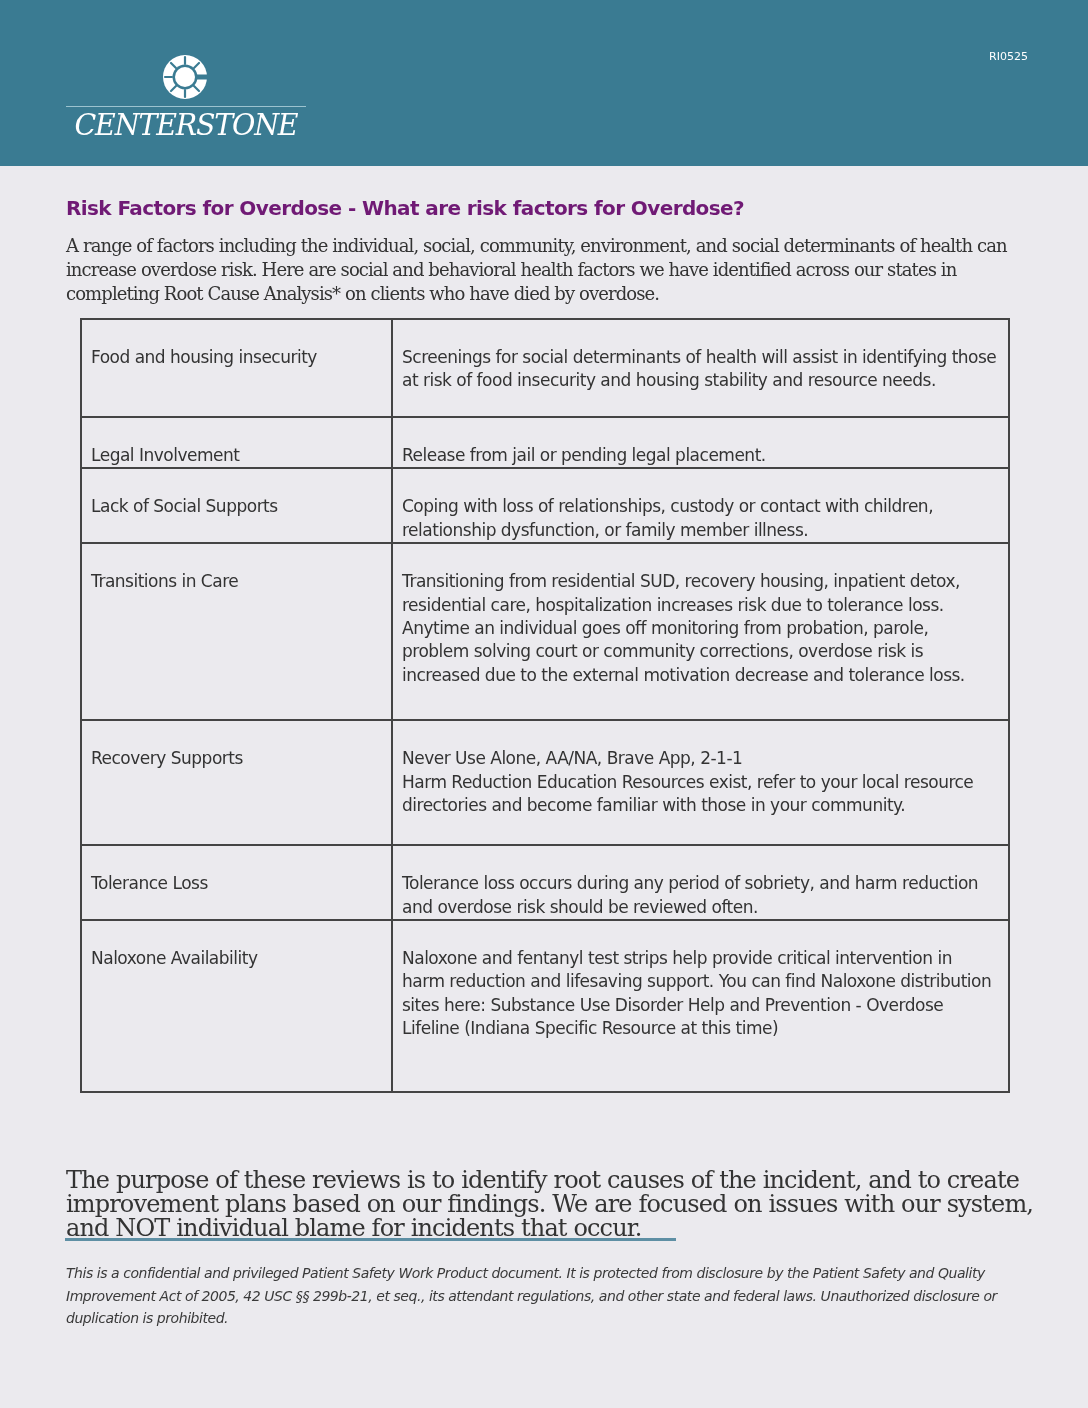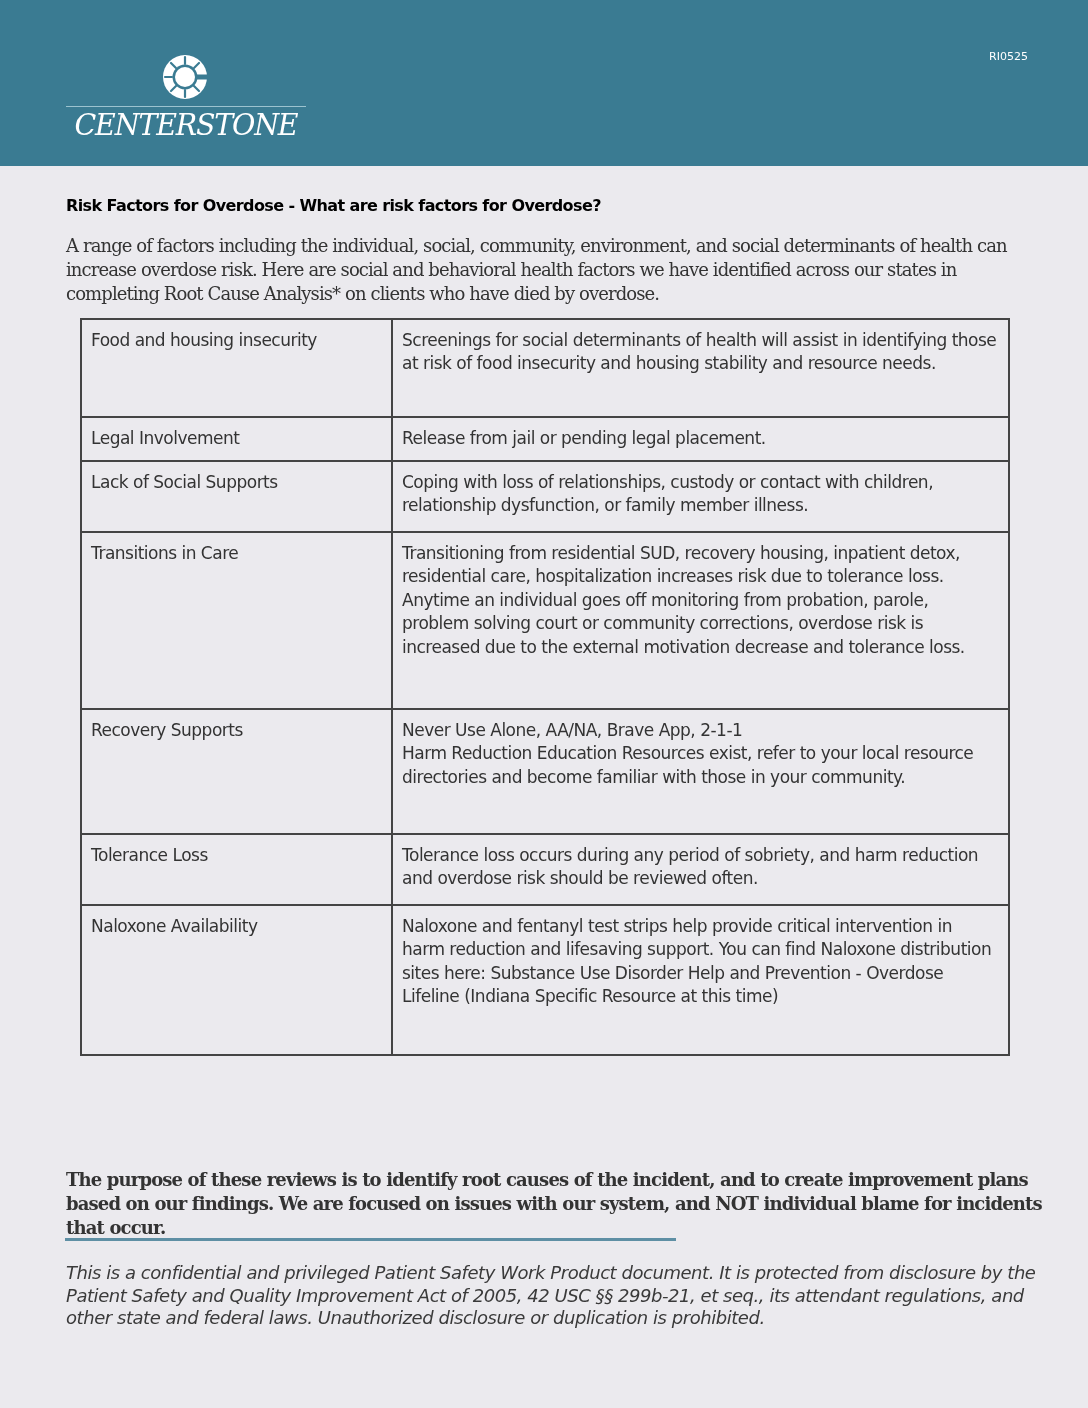--- a/index.html
+++ b/index.html
@@ -33,54 +33,54 @@
       position: absolute; right: 60px; top: 50px;
       font-size: 11px; color: #ffffff;
     }
     .doc-title {
       position: absolute; left: 372px; top: 86px;
       font-size: 40px; font-weight: bold; color: #ffffff;
       letter-spacing: -0.6px; line-height: 52px; white-space: nowrap;
     }
     .section-title {
       position: absolute; left: 66px; top: 196px;
-      font-size: 16px; font-weight: bold; color: #000000;
+      font-size: 20px; font-weight: bold; color: #701a75;
       letter-spacing: -0.6px; white-space: nowrap;
     }
     .intro {
       position: absolute; left: 66px; top: 234px; width: 970px;
       font-family: "DejaVu Serif", serif; font-size: 18px; line-height: 24px;
       color: #333; letter-spacing: -0.9px;
     }
     table.risk {
       position: absolute; left: 80px; top: 318px; width: 930px;
       border-collapse: collapse;
       border: 2.5px solid #444;
     }
     table.risk td {
       border: 2.5px solid #444;
       vertical-align: top;
       font-size: 17px; line-height: 23.4px;
       color: #333;
-      padding: 9px 9px 0 9px;
+      padding: 26px 9px 0 9px;
       letter-spacing: -0.5px;
     }
     table.risk td.factor { width: 311px; }
     .closing {
       position: absolute; left: 66px; top: 1168px; width: 990px;
-      font-family: "DejaVu Serif", serif; font-size: 18px; line-height: 24px;
-      color: #333; letter-spacing: -0.85px; font-weight: bold;
+      font-family: "DejaVu Serif", serif; font-size: 24px; line-height: 24px;
+      color: #333; letter-spacing: -0.85px;
     }
     .divider {
       position: absolute; left: 65px; top: 1238px; width: 611px; height: 3px;
       background: #5e8fa4;
     }
     .disclaimer {
       position: absolute; left: 66px; top: 1262px; width: 990px;
-      font-size: 18px; line-height: 22.5px; font-style: italic;
+      font-size: 14px; line-height: 22.5px; font-style: italic;
       color: #3a3a3a; letter-spacing: -0.45px;
     }
     .pre { white-space: pre-line; }
   </style>
 </head>
 <body>
 
 <div class="header">
   <div class="logo">
     <svg class="logo-mark" viewBox="0 0 46 46">
@@ -127,21 +127,21 @@
     </tr>
     <tr style="height:125px">
       <td class="factor">Recovery Supports</td>
       <td class="desc pre">Never Use Alone, AA/NA, Brave App, 2-1-1
 Harm Reduction Education Resources exist, refer to your local resource directories and become familiar with those in your community.</td>
     </tr>
     <tr style="height:71px">
       <td class="factor">Tolerance Loss</td>
       <td class="desc pre">Tolerance loss occurs during any period of sobriety, and harm reduction and overdose risk should be reviewed often.</td>
     </tr>
-    <tr style="height:150px">
+    <tr style="height:172px">
       <td class="factor">Naloxone Availability</td>
       <td class="desc pre">Naloxone and fentanyl test strips help provide critical intervention in harm reduction and lifesaving support. You can find Naloxone distribution sites here: Substance Use Disorder Help and Prevention - Overdose Lifeline (Indiana Specific Resource at this time)</td>
     </tr>
   </tbody>
 </table>
 
 <p class="closing">The purpose of these reviews is to identify root causes of the incident, and to create improvement plans based on our findings. We are focused on issues with our system, and NOT individual blame for incidents that occur.</p>
 <div class="divider"></div>
 <p class="disclaimer">This is a confidential and privileged Patient Safety Work Product document.  It is protected from disclosure by the Patient Safety and Quality Improvement Act of 2005, 42 USC §§ 299b-21, et seq., its attendant regulations, and other state and federal laws. Unauthorized disclosure or duplication is prohibited.</p>
 

